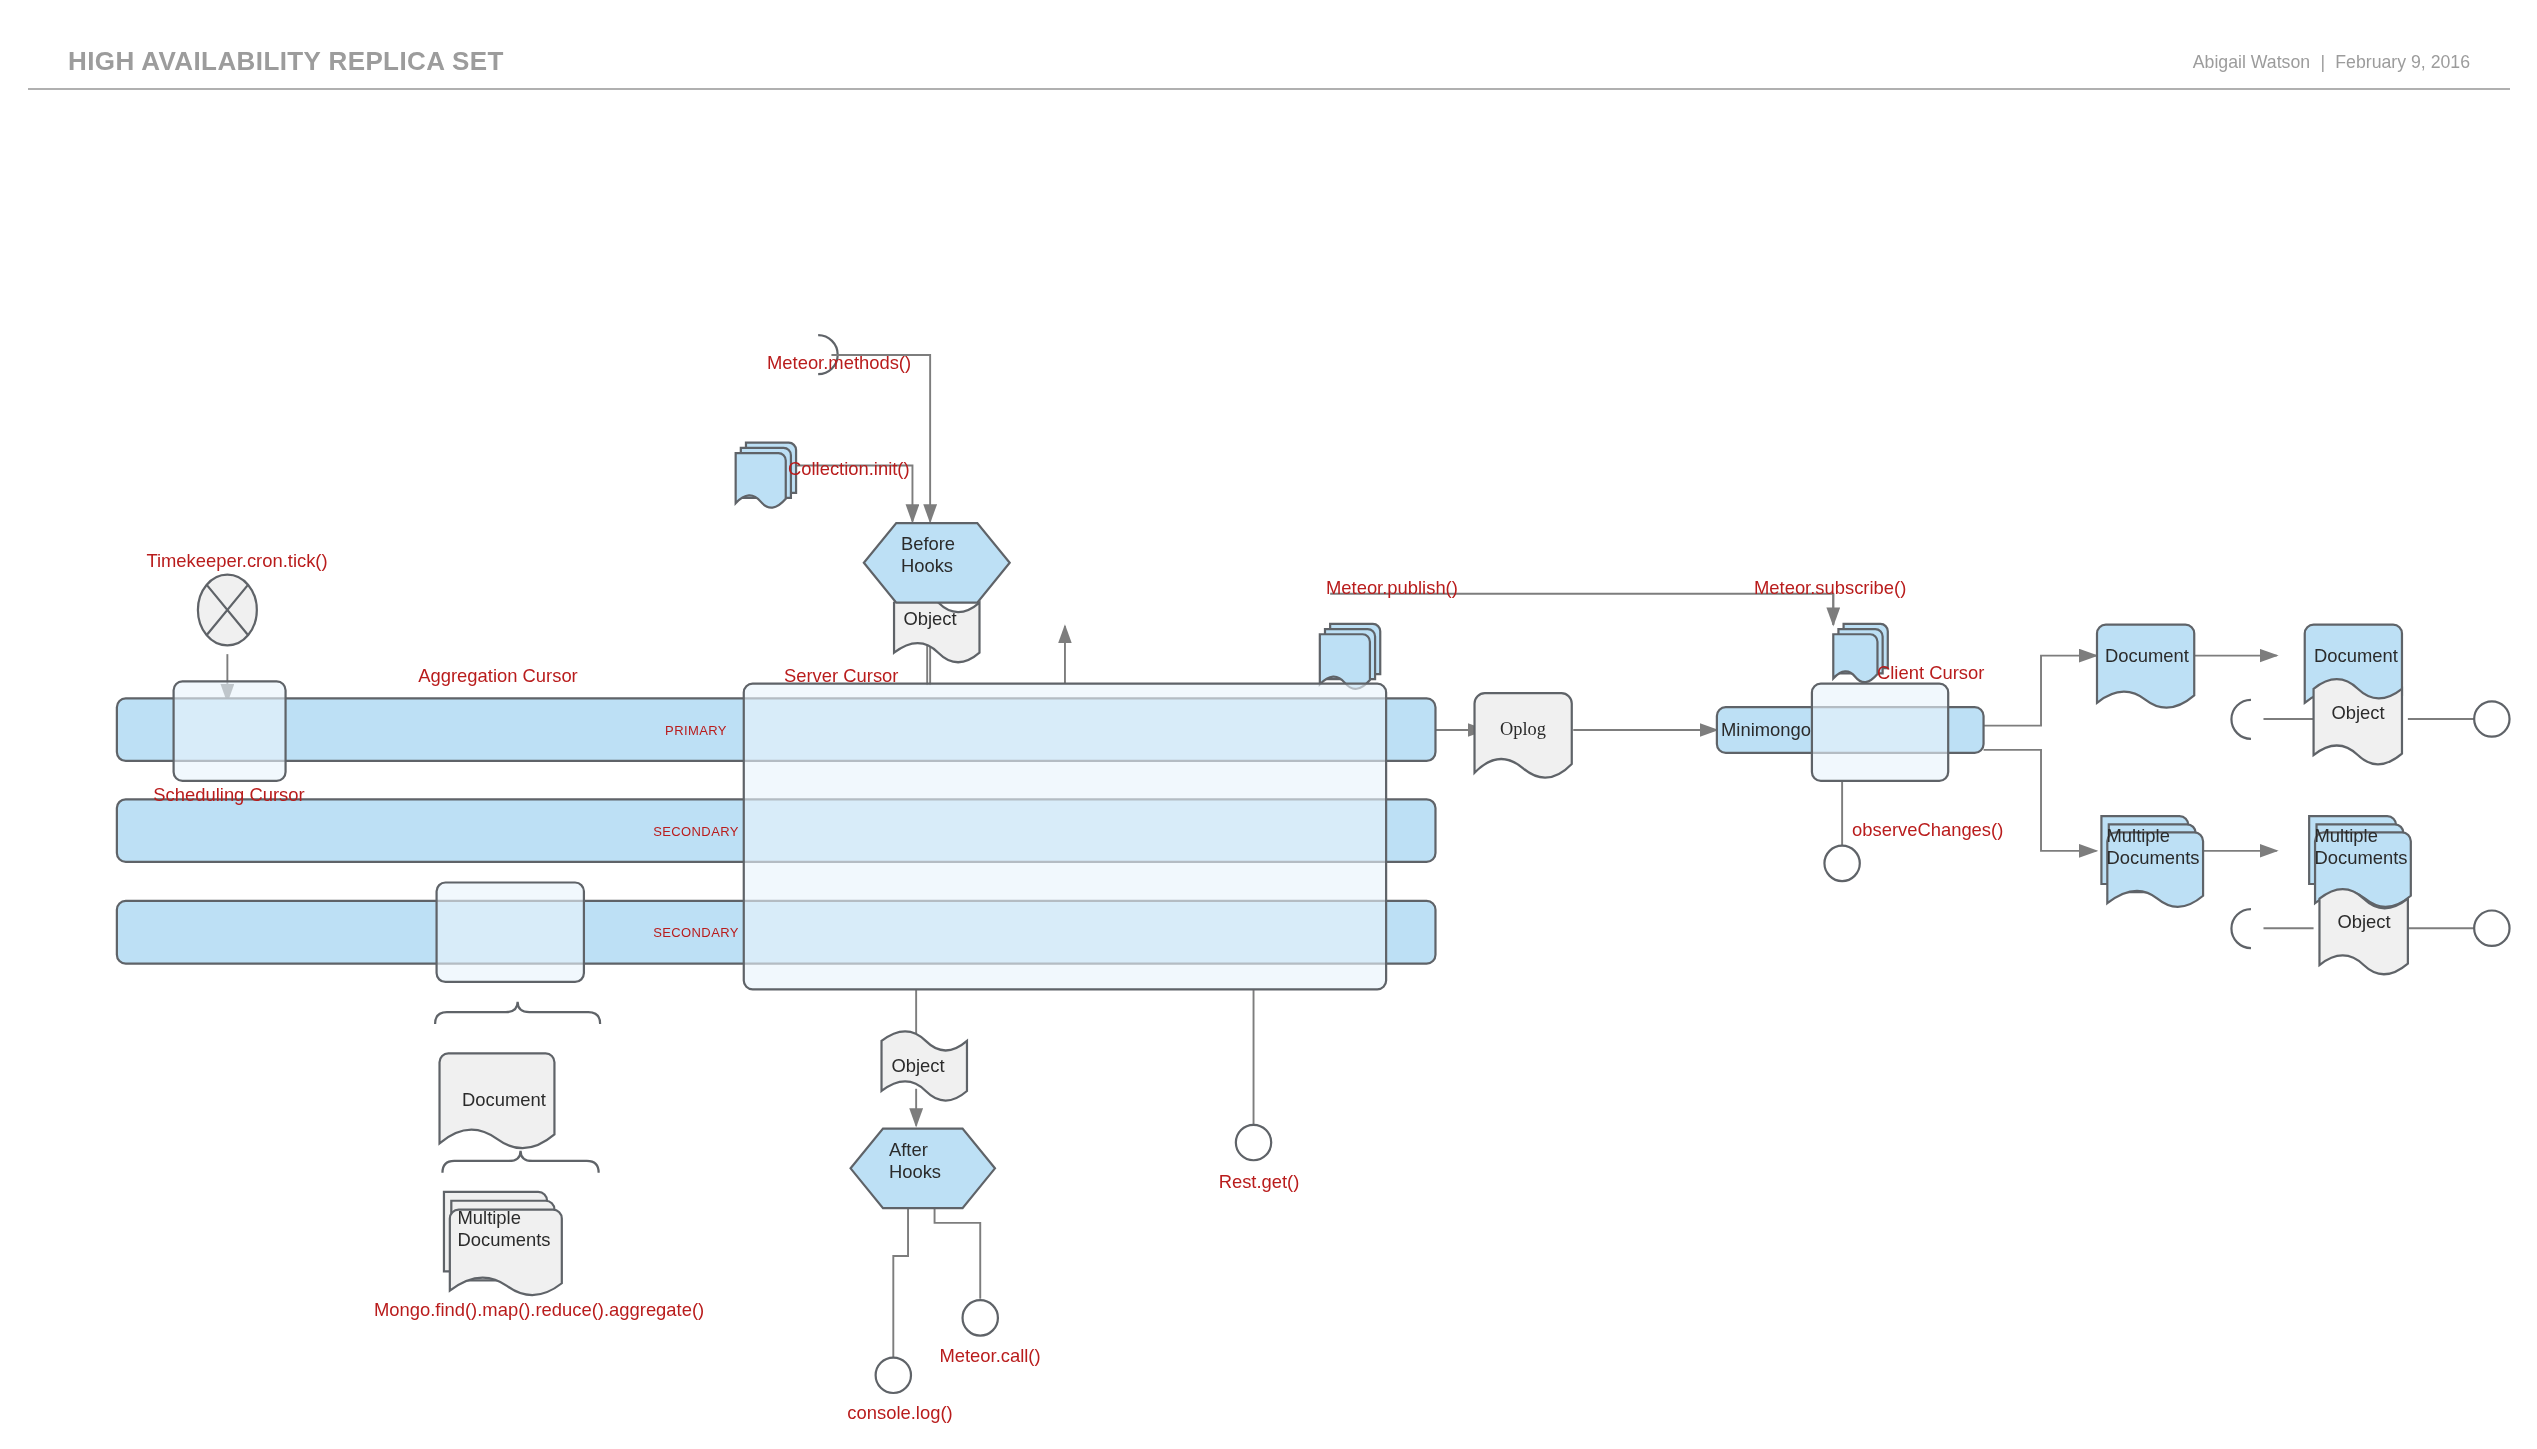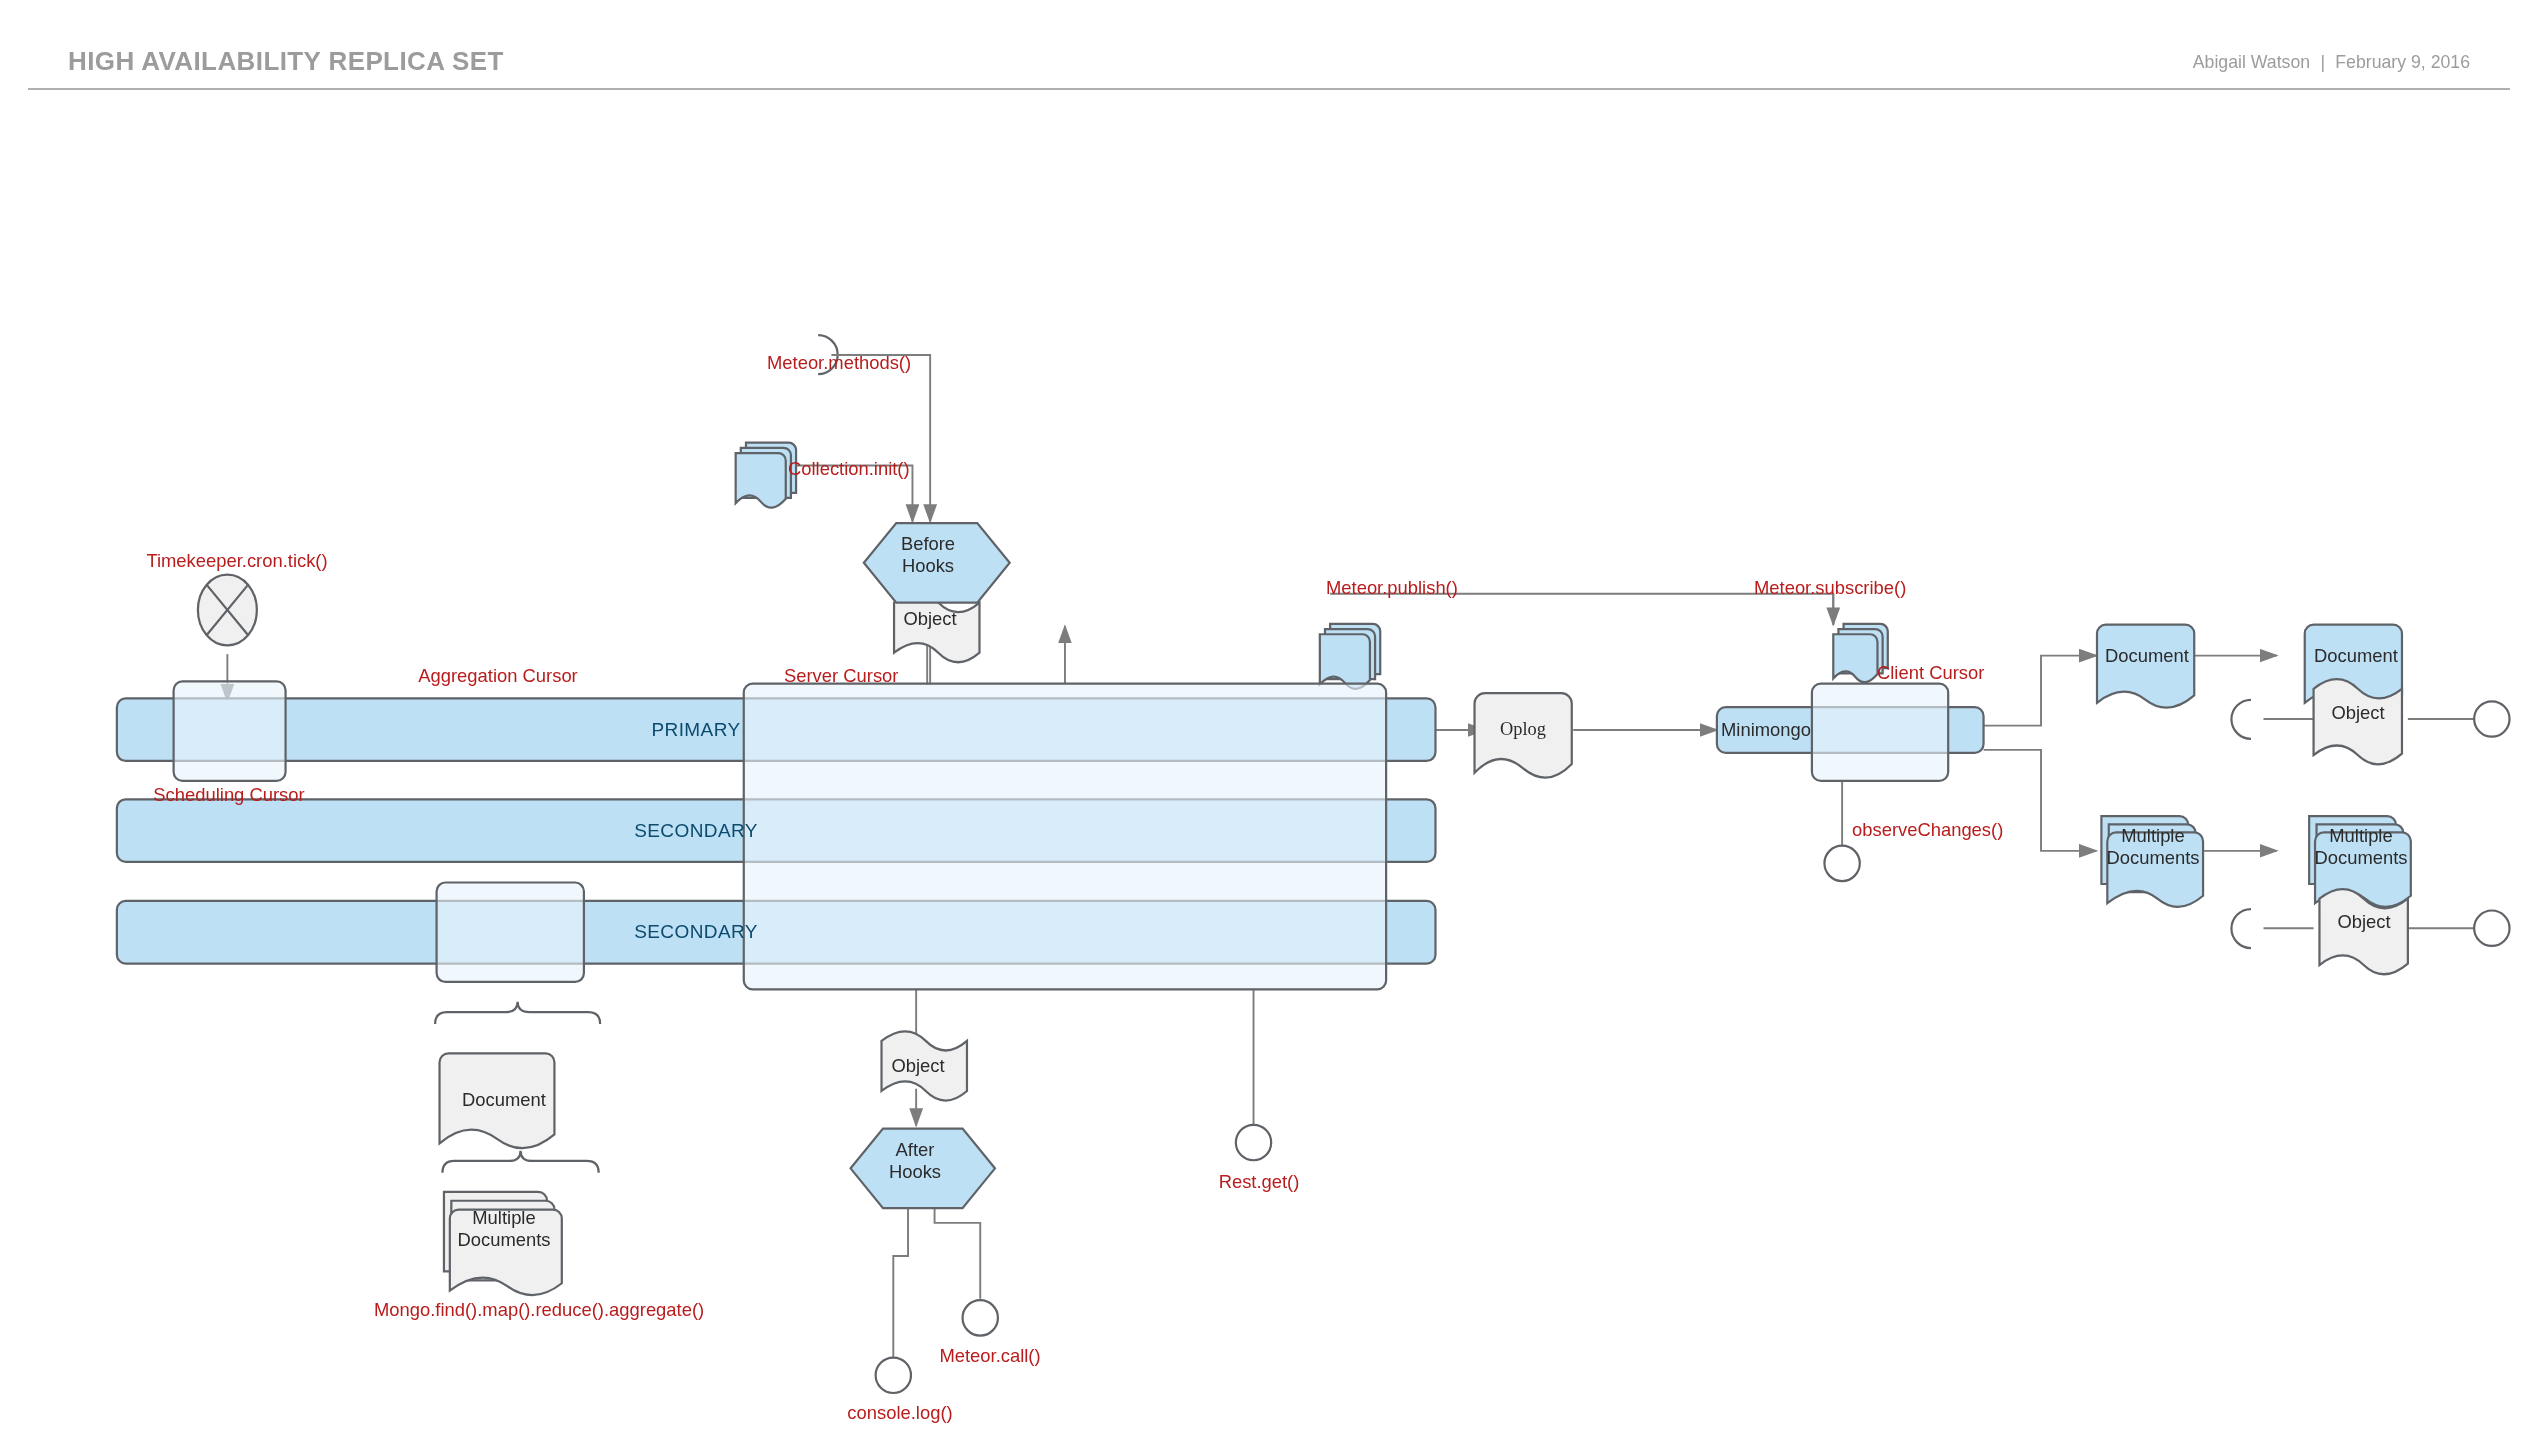--- a/index.html
+++ b/index.html
@@ -61,32 +61,32 @@
     position:absolute;
     font-size:18.4px;
     color:#b91c1c;
     white-space:nowrap;
     line-height:1.18;
   }
   .lbl.c{ transform:translateX(-50%); text-align:center; }
 
   .bar-label{
     position:absolute;
-    font-size:19px;
-    color:#0c4a6e;
+    font-size:13px;
+    color:#b91c1c;
     transform:translate(-50%,-50%);
     letter-spacing:0.4px;
     white-space:nowrap;
   }
 
   .node-label{
     position:absolute;
     font-size:18.4px;
     color:#2b2b2b;
-    text-align:center;
+    text-align:left;
     transform:translate(-50%,-50%);
     line-height:1.18;
     white-space:nowrap;
   }
 </style>
 </head>
 <body>
 
 <div id="page">
 

